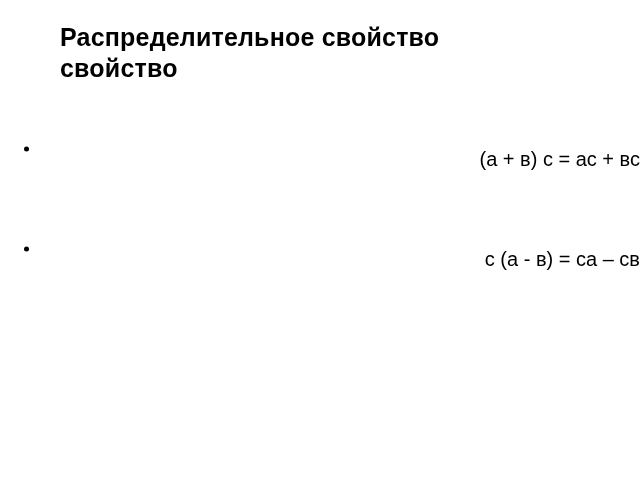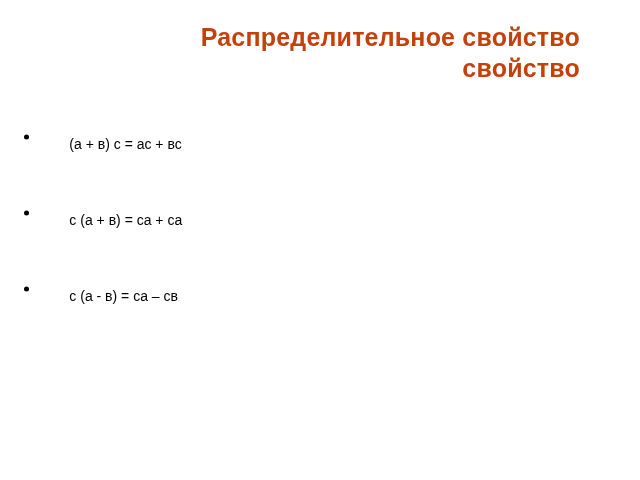--- a/index.html
+++ b/index.html
@@ -14,45 +14,46 @@
     color: #000000;
     overflow: hidden;
   }
   .slide {
     width: 640px;
     height: 480px;
     position: relative;
     box-sizing: border-box;
   }
   .title {
-    text-align: right;
+    text-align: left;
     font-size: 25px;
     font-weight: bold;
     line-height: 1.22;
-    color: #c2410c;
+    color: #000000;
     padding: 22px 60px 0 60px;
     box-sizing: border-box;
     letter-spacing: 0.2px;
   }
   .title .line {
     display: block;
   }
   .bullets {
     margin: 26px 0 0 0;
     padding: 0 0 0 18px;
     list-style: none;
   }
   .bullets li {
     position: relative;
-    font-size: 14px;
+    font-size: 20px;
     line-height: 1.0;
     padding: 0 0 0 28px;
     margin: 0 0 20px 0;
     color: #000000;
     white-space: pre;
+    text-align: right;
   }
   .bullets li .dot {
     position: absolute;
     left: 6px;
     top: 50%;
     transform: translateY(-50%);
     width: 5px;
     height: 5px;
     background: #000000;
     border-radius: 50%;
@@ -68,21 +69,17 @@
     <span class="line">свойство</span>
   </div>
 
   <ul class="bullets">
     <li>
       <span class="dot"></span>
       <span>(а + в) с = ас + вс</span>
     </li>
     <li>
       <span class="dot"></span>
-      <span>с (а + в) = са + са</span>
-    </li>
-    <li>
-      <span class="dot"></span>
       <span>с (а - в) = са – св</span>
     </li>
   </ul>
 
 </div>
 
 </body></html>

